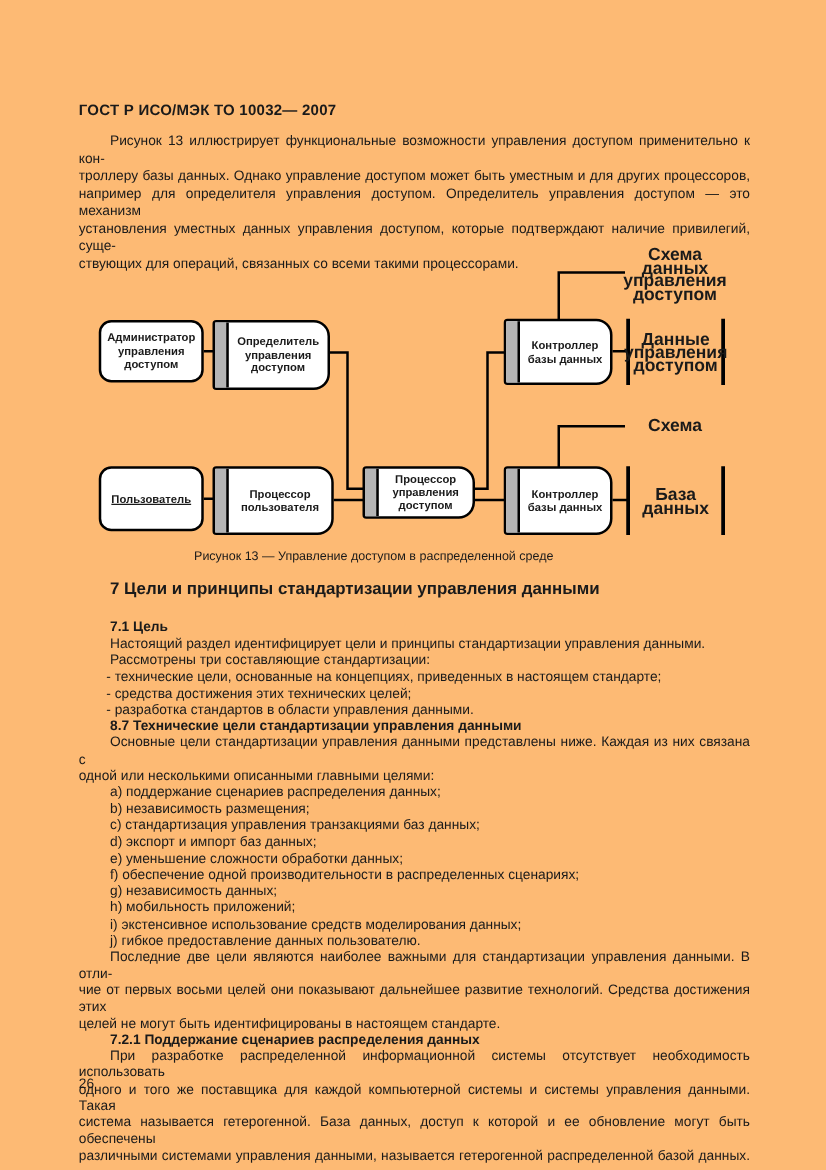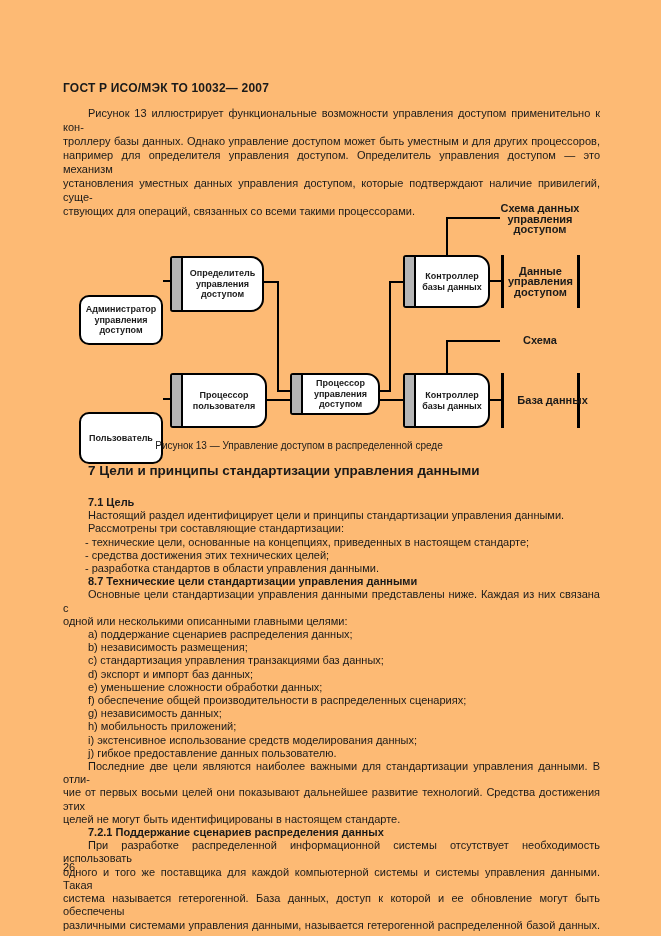--- a/index.html
+++ b/index.html
@@ -15,27 +15,27 @@
   .pad22 { padding-left:22px; }
   .b { font-weight:bold; }
 
   .diagram { position:absolute; left:0; top:195px; width:661px; height:246px; }
   .diagram svg { position:absolute; left:0; top:0; }
   .node {
     position:absolute; box-sizing:border-box; border:2px solid #000; background:#fff;
     display:flex; align-items:center; justify-content:center; text-align:center;
     font-size:9px; line-height:10.5px; font-weight:bold;
   }
-  .terminal { border-radius:10px;margin-top:39px; }
+  .terminal { border-radius:10px; }
   .proc { border-radius:3px 13px 13px 3px; padding-left:11px; }
   .proc .bar { position:absolute; left:0; top:0; bottom:0; width:9px; background:#b5b5b5; border-right:2px solid #000; }
   .store-bar { position:absolute; width:3px; background:#000; }
   .store-label, .free-label {
     position:absolute; display:flex; align-items:center; justify-content:center; text-align:center;
-    font-size:11px; line-height:10.5px; font-weight:bold;
+    font-size:14px; line-height:10.5px; font-weight:bold;
   }
   .caption { position:absolute; left:0; top:440px; width:598px; text-align:center; font-size:10px; }
   .h7 { position:absolute; left:88px; top:463px; font-size:13.5px; font-weight:bold; }
   .flow { position:absolute; left:63px; top:496px; width:537px; font-size:11px; line-height:13.2px; }
   .pagenum { position:absolute; left:63px; top:861px; font-size:11px; }
 </style>
 </head>
 <body>
 
 <div class="page">
@@ -66,21 +66,21 @@
 
     <div class="node terminal" style="left:79px; top:61px; width:84px; height:50px;">
       <span>Администратор управления доступом</span>
     </div>
 
     <div class="node proc" style="left:170px; top:61px; width:94px; height:56px;">
       <span class="bar"></span>
       <span>Определитель управления доступом</span>
     </div>
 
-    <div class="node terminal" style="left:79px; top:178px; width:84px; height:52px;">
+    <div class="node terminal" style="left:79px; top:178px; width:84px; height:52px;text-decoration:underline;">
       <span>Пользователь</span>
     </div>
 
     <div class="node proc" style="left:170px; top:178px; width:97px; height:55px;">
       <span class="bar"></span>
       <span>Процессор пользователя</span>
     </div>
 
     <div class="node proc" style="left:290px; top:178px; width:90px; height:42px;">
       <span class="bar"></span>
@@ -96,21 +96,21 @@
       <span class="bar"></span>
       <span>Контроллер базы данных</span>
     </div>
 
     <div class="store-bar" style="left:501px; top:60px; height:53px;"></div>
     <div class="store-bar" style="left:577px; top:60px; height:53px;"></div>
     <div class="store-label" style="left:505px; top:60px; width:71px; height:53px;">Данные управления доступом</div>
 
     <div class="store-bar" style="left:501px; top:178px; height:55px;"></div>
     <div class="store-bar" style="left:577px; top:178px; height:55px;"></div>
-    <div class="store-label" style="left:505px; top:178px; width:71px; height:55px;margin-left:12px;">База данных</div>
+    <div class="store-label" style="left:505px; top:178px; width:71px; height:55px;">База данных</div>
 
     <div class="free-label" style="left:498px; top:1px; width:84px; height:46px;">Схема данных управления доступом</div>
     <div class="free-label" style="left:498px; top:134px; width:84px; height:22px;">Схема</div>
   </div>
 
   <div class="caption">Рисунок 13 — Управление доступом в распределенной среде</div>
 
   <div class="h7">7 Цели и принципы стандартизации управления данными</div>
 
   <div class="flow">
@@ -123,21 +123,21 @@
 
     <div class="b pad25">8.7 Технические цели стандартизации управления данными</div>
     <div class="jl ind">Основные цели стандартизации управления данными представлены ниже. Каждая из них связана с</div>
     <div>одной или несколькими описанными главными целями:</div>
 
     <div class="pad25">a) поддержание сценариев распределения данных;</div>
     <div class="pad25">b) независимость размещения;</div>
     <div class="pad25">c) стандартизация управления транзакциями баз данных;</div>
     <div class="pad25">d) экспорт и импорт баз данных;</div>
     <div class="pad25">e) уменьшение сложности обработки данных;</div>
-    <div class="pad25">f) обеспечение общей производительности в распределенных сценариях;</div>
+    <div class="pad25">f) обеспечение одной производительности в распределенных сценариях;</div>
     <div class="pad25">g) независимость данных;</div>
     <div class="pad25">h) мобильность приложений;</div>
     <div class="pad25">i) экстенсивное использование средств моделирования данных;</div>
     <div class="pad25">j) гибкое предоставление данных пользователю.</div>
 
     <div class="jl ind">Последние две цели являются наиболее важными для стандартизации управления данными. В отли-</div>
     <div class="jl">чие от первых восьми целей они показывают дальнейшее развитие технологий. Средства достижения этих</div>
     <div>целей не могут быть идентифицированы в настоящем стандарте.</div>
 
     <div class="b pad25">7.2.1 Поддержание сценариев распределения данных</div>

